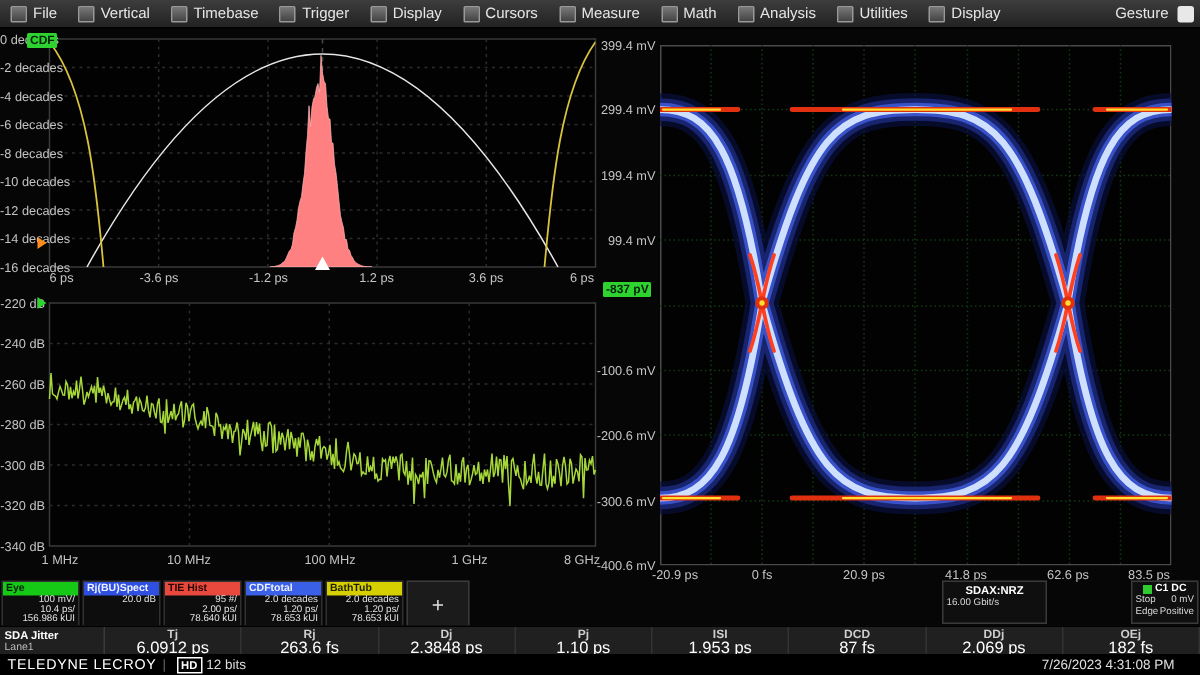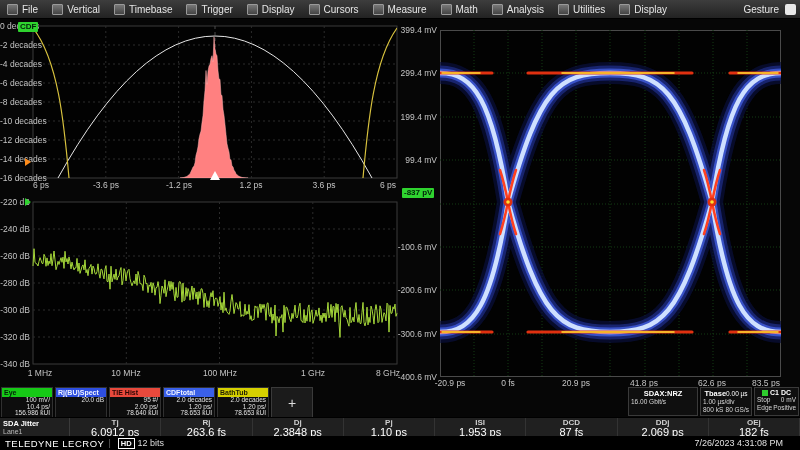--- a/index.html
+++ b/index.html
@@ -235,33 +235,20 @@
   </div>
 
   <div class="ibox" style="left:628px;width:70px">
     <div class="t">
         <span>SDAX:NRZ</span>
       </div>
     <div class="r">
         <span>16.00 Gbit/s</span>
       </div>
   </div>
-  <div class="ibox" style="left:700px;width:52px">
-    <div class="t">
-        <span>Tbase</span>
-        <span style="font-weight:normal;font-size:6.5px">0.00 µs</span>
-      </div>
-    <div class="r">
-        <span>1.00 µs/div</span>
-      </div>
-    <div class="r">
-        <span>800 kS</span>
-        <span>80 GS/s</span>
-      </div>
-  </div>
   <div class="ibox" style="left:754px;width:45px">
     <div class="t">
         <span class="c1sq"></span>
         <span style="font-size:7px">C1 DC</span>
       </div>
     <div class="r">
         <span>Stop</span>
         <span>0 mV</span>
       </div>
     <div class="r">

